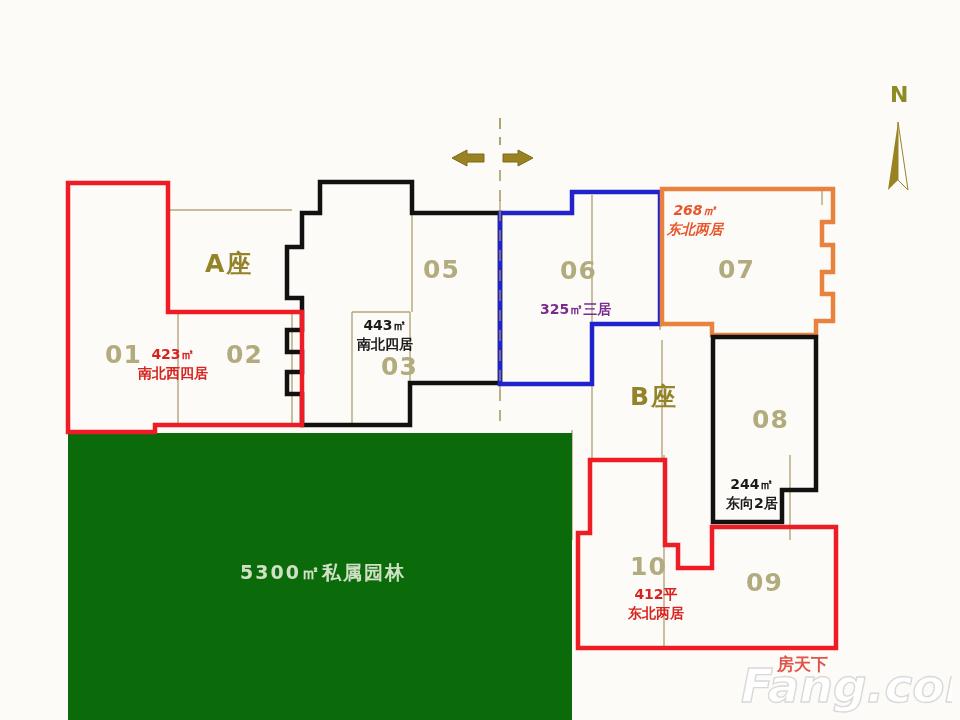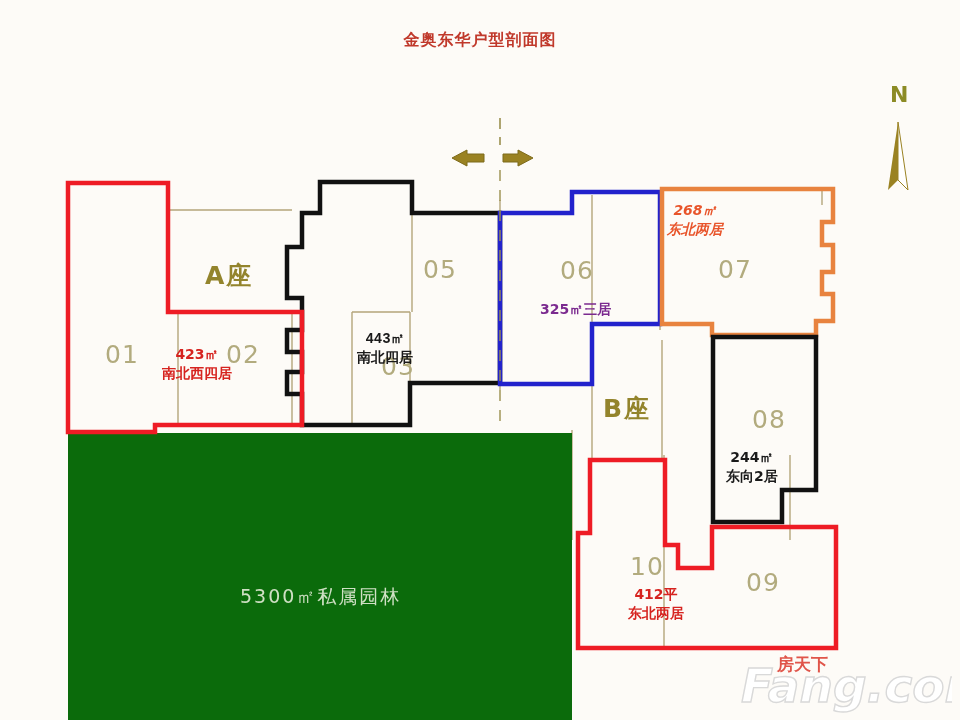--- a/index.html
+++ b/index.html
@@ -38,29 +38,28 @@
     letter-spacing: 1px;
   }
   .lbl {
     position: absolute;
     white-space: nowrap;
     pointer-events: none;
   }
   .unit-num {
     font-size: 25px;
     color: #b2ab7e;
-    font-weight: normal;
+    font-weight: bold;
     letter-spacing: 1px;
   }
   .tower {
     font-size: 25px;
     font-weight: bold;
     color: #93842c;
     letter-spacing: 2px;
-    margin-top: 12px;
   }
   .tag {
     font-size: 14px;
     font-weight: bold;
     line-height: 1.38;
     text-align: center;
   }
   .tag-red { color: #d6231f; }
   .tag-black { color: #1a1a1a; }
   .tag-purple { color: #7b2a8f; margin-left: 27px; }
@@ -155,66 +154,65 @@
     <g>
       <path d="M 533,158 L 518,150 L 518,154 L 503,154 L 503,162 L 518,162 L 518,166 Z" fill="#9a8222" stroke="#7d6a1a" stroke-width="1"></path>
     </g>
 
     <g>
       <path d="M 898,122 L 908,190 L 898,180 Z" fill="#ffffff" stroke="#9a8222" stroke-width="1"></path>
       <path d="M 898,122 L 888,190 L 898,180 Z" fill="#9a8222"></path>
     </g>
   </svg>
 
-  <div class="ttl">金奥东华户型剖面图</div>
 
   <div class="north-n" style="left:890px; top:82px;">N</div>
 
   <div class="lbl tower" style="left:205px; top:247px;">A座</div>
-  <div class="lbl tower" style="left:603px; top:380px;text-align:center;">B座</div>
+  <div class="lbl tower" style="left:630px; top:380px;text-align:center;">B座</div>
 
   <div class="lbl unit-num" style="left:105px; top:340px;">01</div>
   <div class="lbl unit-num" style="left:226px; top:340px;">02</div>
   <div class="lbl unit-num" style="left:345px; top:352px;margin-left:36px;">03</div>
   <div class="lbl unit-num" style="left:423px; top:255px;">05</div>
   <div class="lbl unit-num" style="left:552px; top:256px;margin-left:8px;">06</div>
   <div class="lbl unit-num" style="left:718px; top:255px;">07</div>
   <div class="lbl unit-num" style="left:752px; top:405px;">08</div>
   <div class="lbl unit-num" style="left:746px; top:568px;">09</div>
   <div class="lbl unit-num" style="left:610px; top:552px;margin-left:20px;">10</div>
 
-  <div class="lbl tag tag-red" style="left:138px; top:345px;margin-left:24px;">
+  <div class="lbl tag tag-red" style="left:138px; top:345px;">
     <div>423㎡</div>
     <div>南北西四居</div>
   </div>
 
-  <div class="lbl tag tag-black" style="left:357px; top:330px;font-family:Liberation Mono, monospace;">
+  <div class="lbl tag tag-black" style="left:357px; top:316px;">
     <div>443㎡</div>
     <div>南北四居</div>
   </div>
 
   <div class="lbl tag tag-purple" style="left:513px; top:300px;">
     <div>325㎡三居</div>
   </div>
 
   <div class="lbl tag tag-orange" style="left:667px; top:201px;">
     <div>268㎡</div>
     <div>东北两居</div>
   </div>
 
-  <div class="lbl tag tag-black" style="left:726px; top:448px;">
+  <div class="lbl tag tag-black" style="left:726px; top:475px;">
     <div>244㎡</div>
     <div>东向2居</div>
   </div>
 
   <div class="lbl tag tag-red" style="left:628px; top:585px;">
     <div>412平</div>
     <div>东北两居</div>
   </div>
 
-  <div class="garden-text" style="left:240px; top:584px;">5300㎡私属园林</div>
+  <div class="garden-text" style="left:240px; top:560px;font-weight:bold;">5300㎡私属园林</div>
 
   <svg class="wm" viewBox="0 0 215 74">
     <text x="4" y="62" font-family="DejaVu Sans, sans-serif" font-size="47" font-weight="bold" font-style="italic" fill="#ffffff" stroke="#d9d9d9" stroke-width="1.4">Fang.com</text>
     <text x="40" y="30" font-family="DejaVu Sans, sans-serif" font-size="17" font-weight="bold" fill="#e0554a">房天下</text>
   </svg>
 
 </div>
 
 </body></html>

